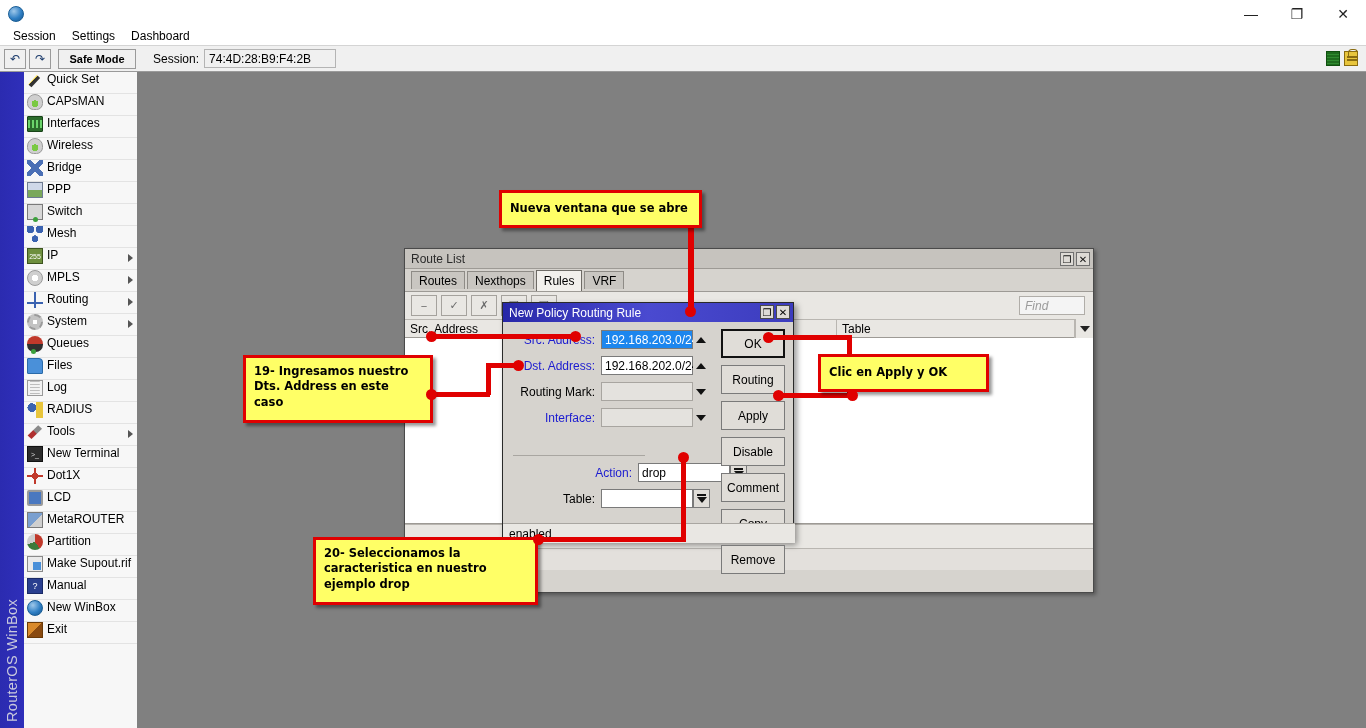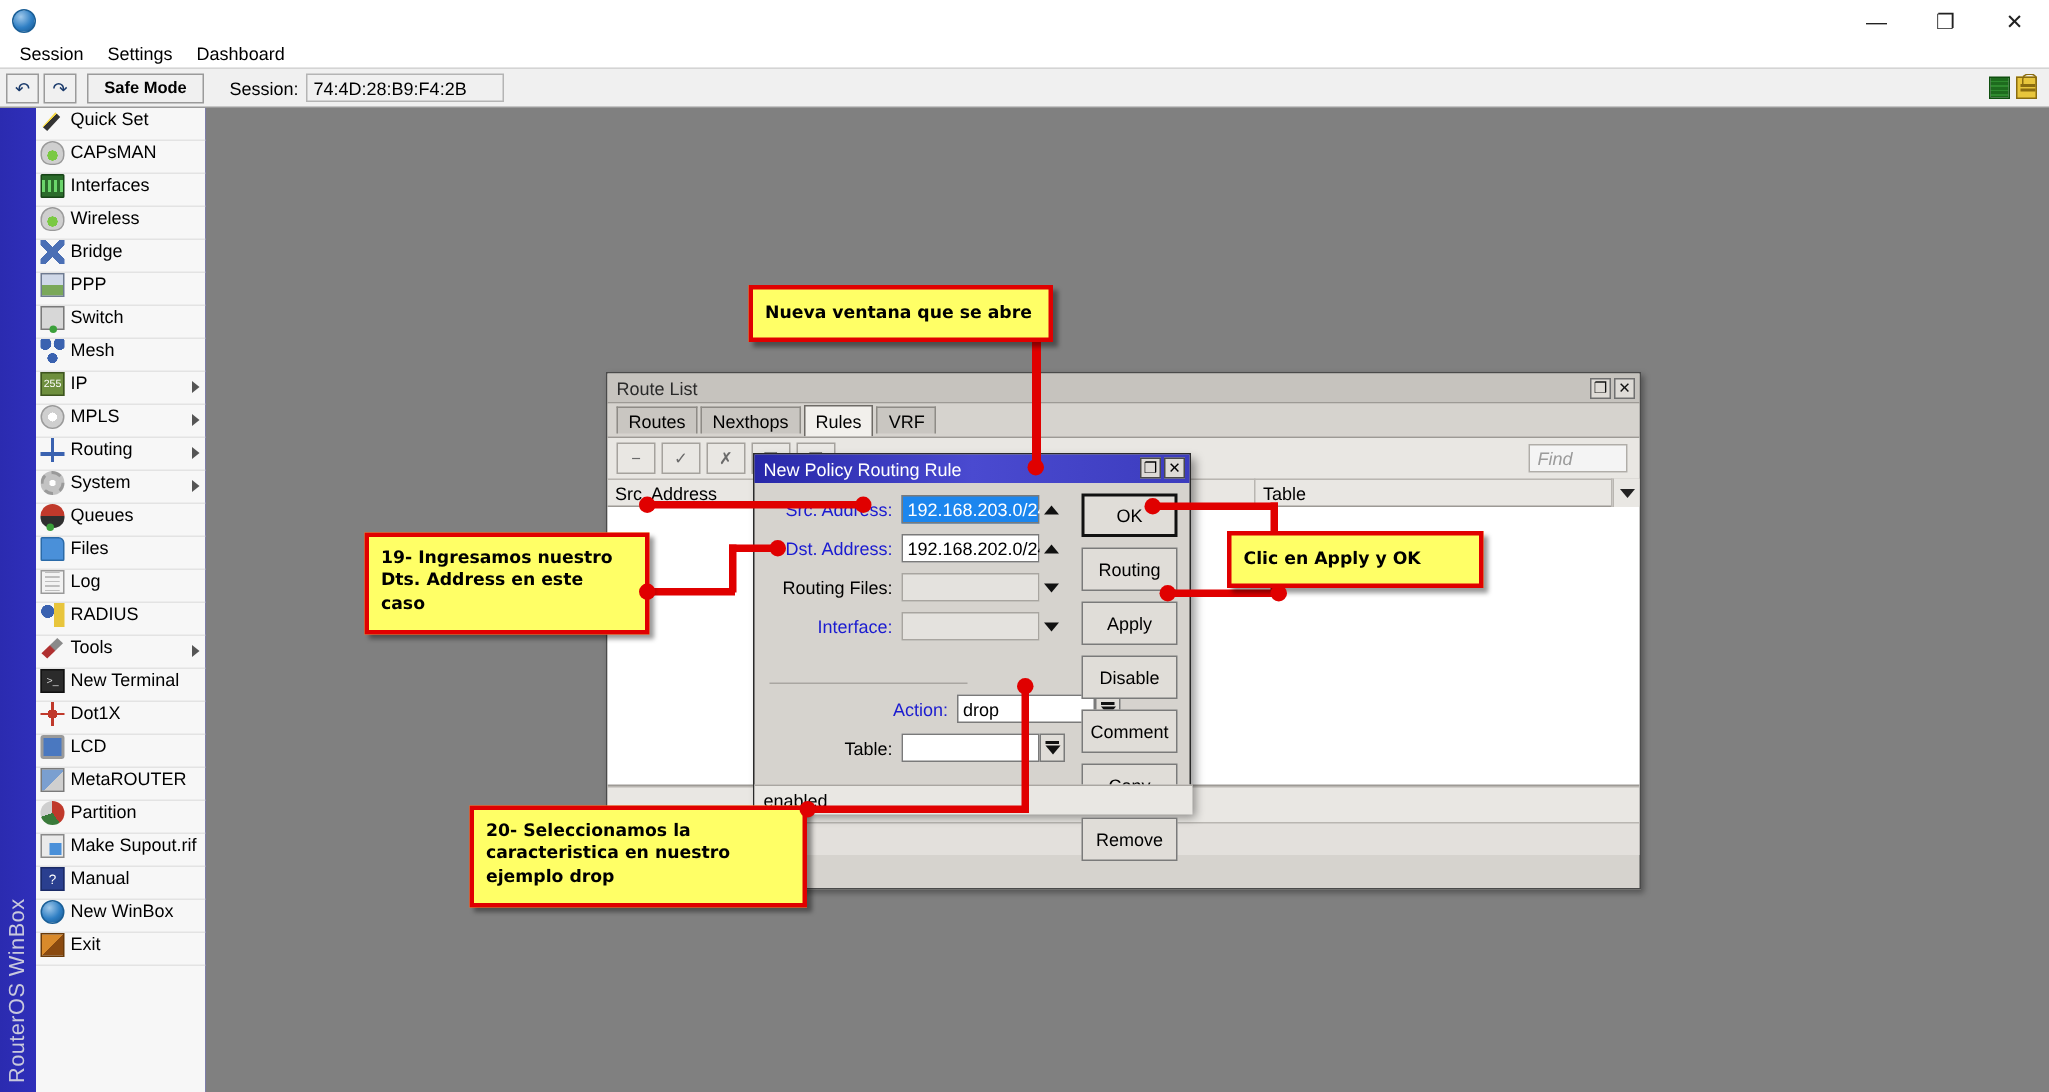--- a/index.html
+++ b/index.html
@@ -491,21 +491,21 @@
 
       <div class="frow" style="left:0; top:34px;">
         <div class="flabel">Dst. Address:</div>
         <div class="finput">192.168.202.0/24</div>
         <div class="spin-up">
             <span class="tri-up"></span>
           </div>
       </div>
 
       <div class="frow" style="left:0; top:60px;">
-        <div class="flabel dark">Routing Files:</div>
+        <div class="flabel dark">Routing Mark:</div>
         <div class="finput disabled"></div>
         <div class="spin-up">
             <span class="tri-dn"></span>
           </div>
       </div>
 
       <div class="frow" style="left:0; top:86px;">
         <div class="flabel">Interface:</div>
         <div class="finput disabled"></div>
         <div class="spin-up">

